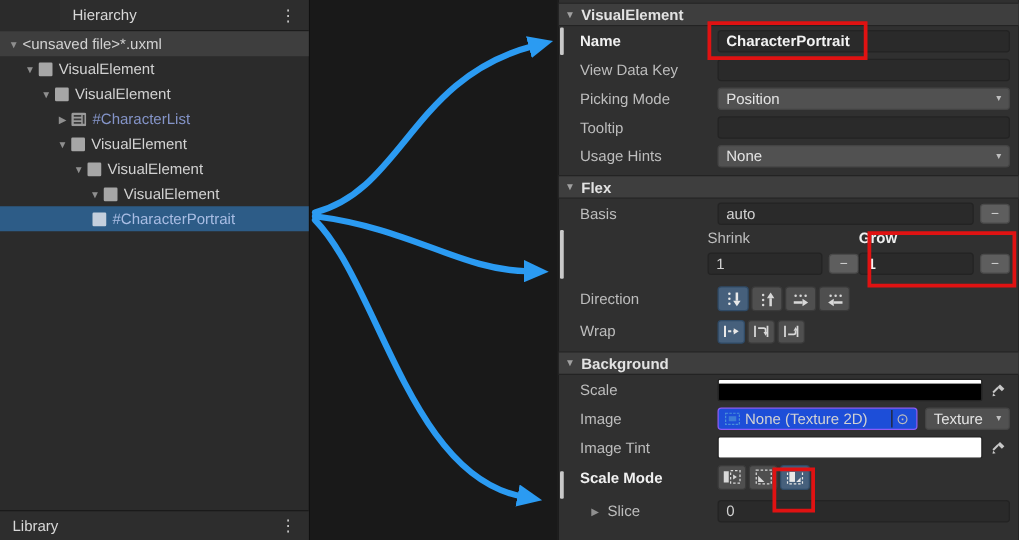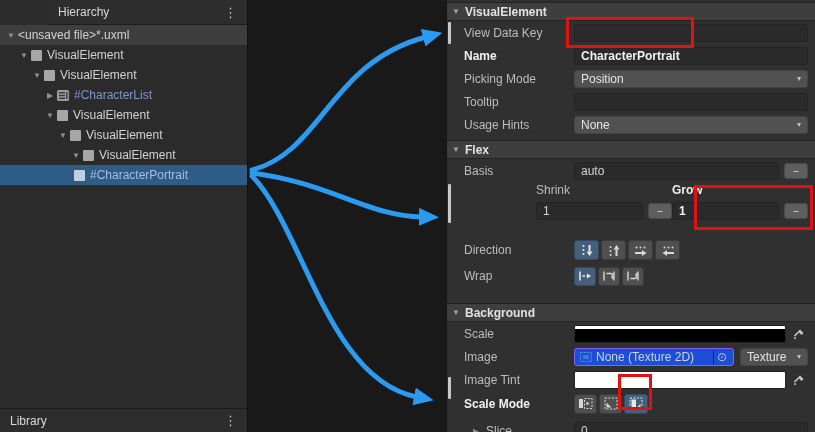--- a/index.html
+++ b/index.html
@@ -32,21 +32,21 @@
   .section-header { height:19px; background:#3e3e3e; border-top:1px solid #232323; border-bottom:1px solid #232323; display:flex; align-items:center; padding-left:5px; font-weight:bold; color:#e2e2e2; }
   .section-header .fold { width:13px; font-size:8px; color:#a0a0a0; font-weight:normal; }
   .irow { display:flex; align-items:center; height:23px; padding-right:7px; }
   .ilabel { width:127px; padding-left:17px; color:#bdbdbd; flex:none; }
   .ilabel.bold { color:#f0f0f0; font-weight:bold; }
   .tfield { flex:1; height:18px; background:#2a2a2a; border:1px solid #232323; border-radius:3px; color:#d2d2d2; font-family:"Liberation Sans",sans-serif; font-size:12px; padding:0 6px; outline:none; min-width:0; }
   .tfield.boldval { font-weight:bold; color:#f2f2f2; }
   .dropdown { flex:1; height:18px; background:#515151; border:1px solid #444; border-radius:3px; display:flex; align-items:center; justify-content:space-between; padding:0 6px; color:#e4e4e4; cursor:pointer; min-width:0; }
   .dd-arrow { font-size:8px; color:#c0c0c0; }
   .minus-btn { width:24px; height:16px; flex:none; margin-left:5px; background:#5e5e5e; border:1px solid #4a4a4a; border-radius:3px; color:#d5d5d5; font-size:11px; line-height:14px; text-align:center; cursor:pointer; }
-  .sg-block { display:flex; padding:0 7px 0 89px;justify-content:space-between; }
+  .sg-block { display:flex; padding:0 7px 0 119px;justify-content:space-between; }
   .sg-col { flex:1; min-width:0; }
   .sg-col + .sg-col { }
   .sg-label { height:17px; display:flex; align-items:flex-end; padding-bottom:2px; color:#bdbdbd; }
   .sg-label.bold { color:#f0f0f0; font-weight:bold; }
   .sg-row { height:24px; display:flex; align-items:center; }
   .tgroup { display:flex; gap:2px; }
   .tbtn { width:25px; height:20px; background:#4f4f4f; border:1px solid #3a3a3a; border-radius:3px; display:flex; align-items:center; justify-content:center; cursor:pointer; }
   .tbtn.sel { background:#46607c; border-color:#2f4a66; }
   .swatch { flex:1; height:18px; border:1px solid #232323; border-radius:2px; overflow:hidden; min-width:0; }
   .swatch .alpha-strip { height:3px; background:#ffffff; }
@@ -57,21 +57,21 @@
   .objfield .olabel { flex:1; color:#d2d2d2; white-space:nowrap; overflow:hidden; }
   .obj-picker { color:#bdbdbd; font-size:12px; padding:0 3px; border-left:1px solid #232323; cursor:pointer; }
   .texture-dd { width:68px; flex:none; margin-left:6px; }
   .slice-label { width:127px; padding-left:26px; flex:none; display:flex; align-items:center; color:#bdbdbd; }
   .slice-label .fold { width:13px; font-size:8px; color:#8f8f8f; }
   .mod-bar { position:absolute; left:1px; width:3px; background:#c9c9c9; border-radius:1px; }
 
   
   .arrows { position:absolute; left:0; top:0; pointer-events:none; }
   .redbox { position:absolute; border:3px solid #e01212; pointer-events:none; }
-  .mt4{margin-top:4px}.mt6{margin-top:14px}
+  .mt4{margin-top:4px}.mt6{margin-top:3px}
 </style>
 </head>
 <body>
 
 <div class="app">
 
   <div class="hpanel">
     <div class="panel-header">
       <span class="title">Hierarchy</span>
       <span class="menu-dots">⋮</span>
@@ -129,26 +129,26 @@
     </div>
   </div>
 
   <div class="inspector">
 
     <div class="section-header">
       <span class="fold">▼</span>
       <span>VisualElement</span>
     </div>
     <div class="irow">
+      <span class="ilabel bold">Name</span>
+      <input class="tfield boldval" value="CharacterPortrait" style="">
+    </div>
+    <div class="irow">
       <span class="ilabel">View Data Key</span>
       <input class="tfield" value="" style="">
-    </div>
-    <div class="irow">
-      <span class="ilabel bold">Name</span>
-      <input class="tfield boldval" value="CharacterPortrait" style="">
     </div>
     <div class="irow">
       <span class="ilabel">Picking Mode</span>
       <div class="dropdown">
         <span>Position</span>
         <span class="dd-arrow">▾</span>
       </div>
     </div>
     <div class="irow">
       <span class="ilabel">Tooltip</span>

